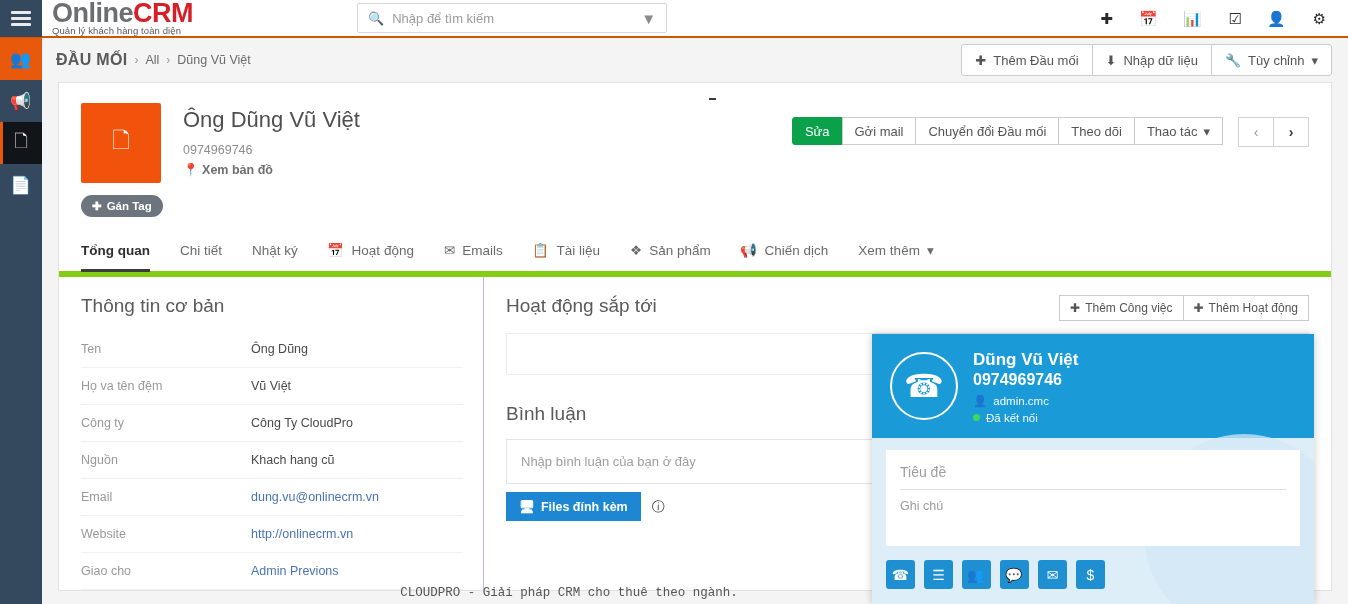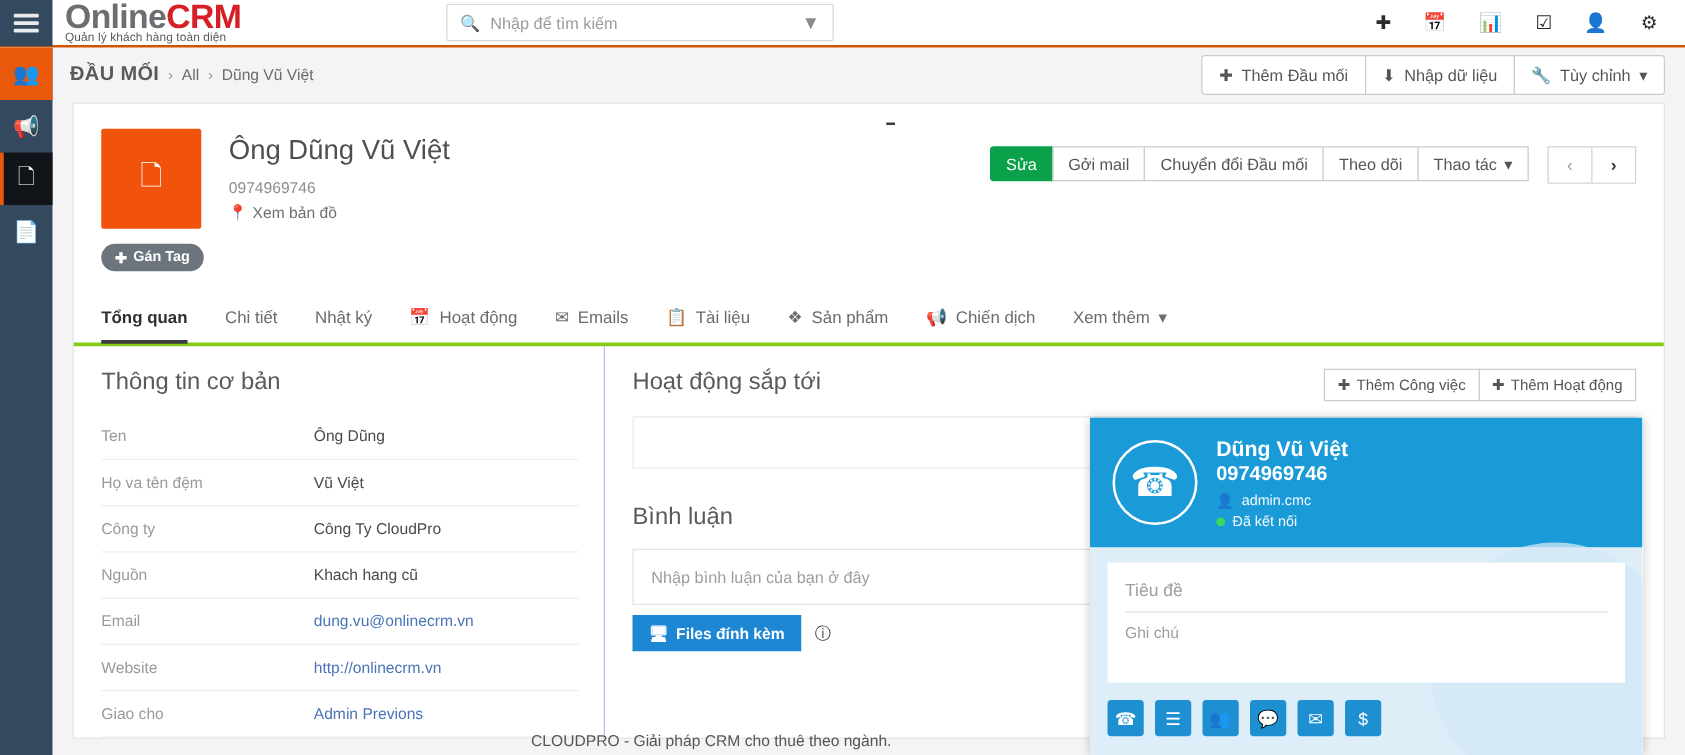--- a/index.html
+++ b/index.html
@@ -78,21 +78,21 @@
   .panel { background: #fff; border: 1px solid #e2e2e2; margin: 0 16px; }
 
   .hdr { display: flex; padding: 20px 22px 0 22px; position: relative; }
   .avatar {
     width: 80px; height: 80px; background: #f2530c; border-radius: 2px;
     display: flex; align-items: center; justify-content: center; color: #fff; font-size: 22px;
   }
   .hdr-info { margin-left: 22px; padding-top: 4px; }
   .rec-title { font-size: 22px; color: #4f4f4f; font-weight: normal; }
   .rec-phone { font-size: 12.5px; color: #8d8d8d; margin-top: 10px; }
-  .rec-map { font-size: 12.5px; color: #6f6f6f; margin-top: 5px; cursor: pointer; }
+  .rec-map { font-size: 12.5px; color: #6f6f6f; margin-top: 5px; cursor: pointer; font-weight: bold; }
   .tiny-dash { position: absolute; left: 650px; top: 15px; width: 7px; height: 2px; background: #3c3c3c; }
 
   .hdr-btns { margin-left: auto; display: flex; align-items: flex-start; padding-top: 14px; }
   .b {
     height: 28px; font-size: 13px; padding: 0 12px; display: flex; align-items: center;
     border: 1px solid #ccc; background: #fff; color: #555; cursor: pointer; margin-left: -1px;
     font-family: Liberation Sans, sans-serif; white-space: nowrap;
   }
   .b.green { background: #0ba04a; border-color: #0ba04a; color: #fff; border-radius: 3px 0 0 3px; }
   .pager { display: flex; margin-left: 16px; }
@@ -103,21 +103,21 @@
   }
   .pg.dark { color: #3b3b3b; font-weight: bold; }
 
   .tagbtn {
     margin: 12px 0 0 22px; display: inline-flex; align-items: center; gap: 5px;
     background: #6c757d; color: #fff; font-size: 11.5px; font-weight: bold;
     padding: 4px 11px; border-radius: 12px; cursor: pointer;
   }
 
   .tabs {
-    display: flex; align-items: flex-end; gap: 0; border-bottom: 3px solid #84cc16;
+    display: flex; align-items: flex-end; gap: 0; border-bottom: 6px solid #84cc16;
     padding: 0 0 0 22px; margin-top: 12px; height: 48px;
   }
   .tab {
     display: flex; align-items: center; gap: 7px; font-size: 13.5px; color: #6b6b6b;
     padding: 0 16px 13px 0; margin-right: 14px; cursor: pointer; position: relative;
   }
   .tab.active { color: #2f2f2f; font-weight: bold; }
   .tab.active::after {
     content: ""; position: absolute; left: 0; right: 16px; bottom: -1px; height: 3px; background: #3c3c3c;
   }
@@ -153,21 +153,21 @@
   .cmt-foot { display: flex; align-items: center; gap: 11px; padding: 8px 0 0 0; }
   .btn-blue {
     background: #1e87d4; color: #fff; font-size: 12.5px; font-weight: bold;
     padding: 7px 13px; display: inline-flex; align-items: center; gap: 6px; cursor: pointer;
     border: none; font-family: "Liberation Sans", sans-serif;
   }
   .info-dot { font-size: 13px; color: #3a3a3a; cursor: pointer; }
 
   .footer-note {
     position: absolute; left: 42px; bottom: 0; width: 1054px; text-align: center;
-    font-size: 12.5px; color: #555; padding-bottom: 4px; background: transparent; z-index: 5;
+    font-size: 12.5px; color: #555; padding-bottom: 4px; background: transparent; z-index: 5; font-family: Liberation Mono, monospace;
   }
 
   
   .callpop {
     position: absolute; left: 872px; top: 334px; width: 442px; height: 270px;
     box-shadow: 0 0 8px rgba(0,0,0,.22); z-index: 40; overflow: hidden;
   }
   .cp-head {
     height: 104px; background: #1a9bd7; display: flex; align-items: center; padding: 0 18px;
   }

